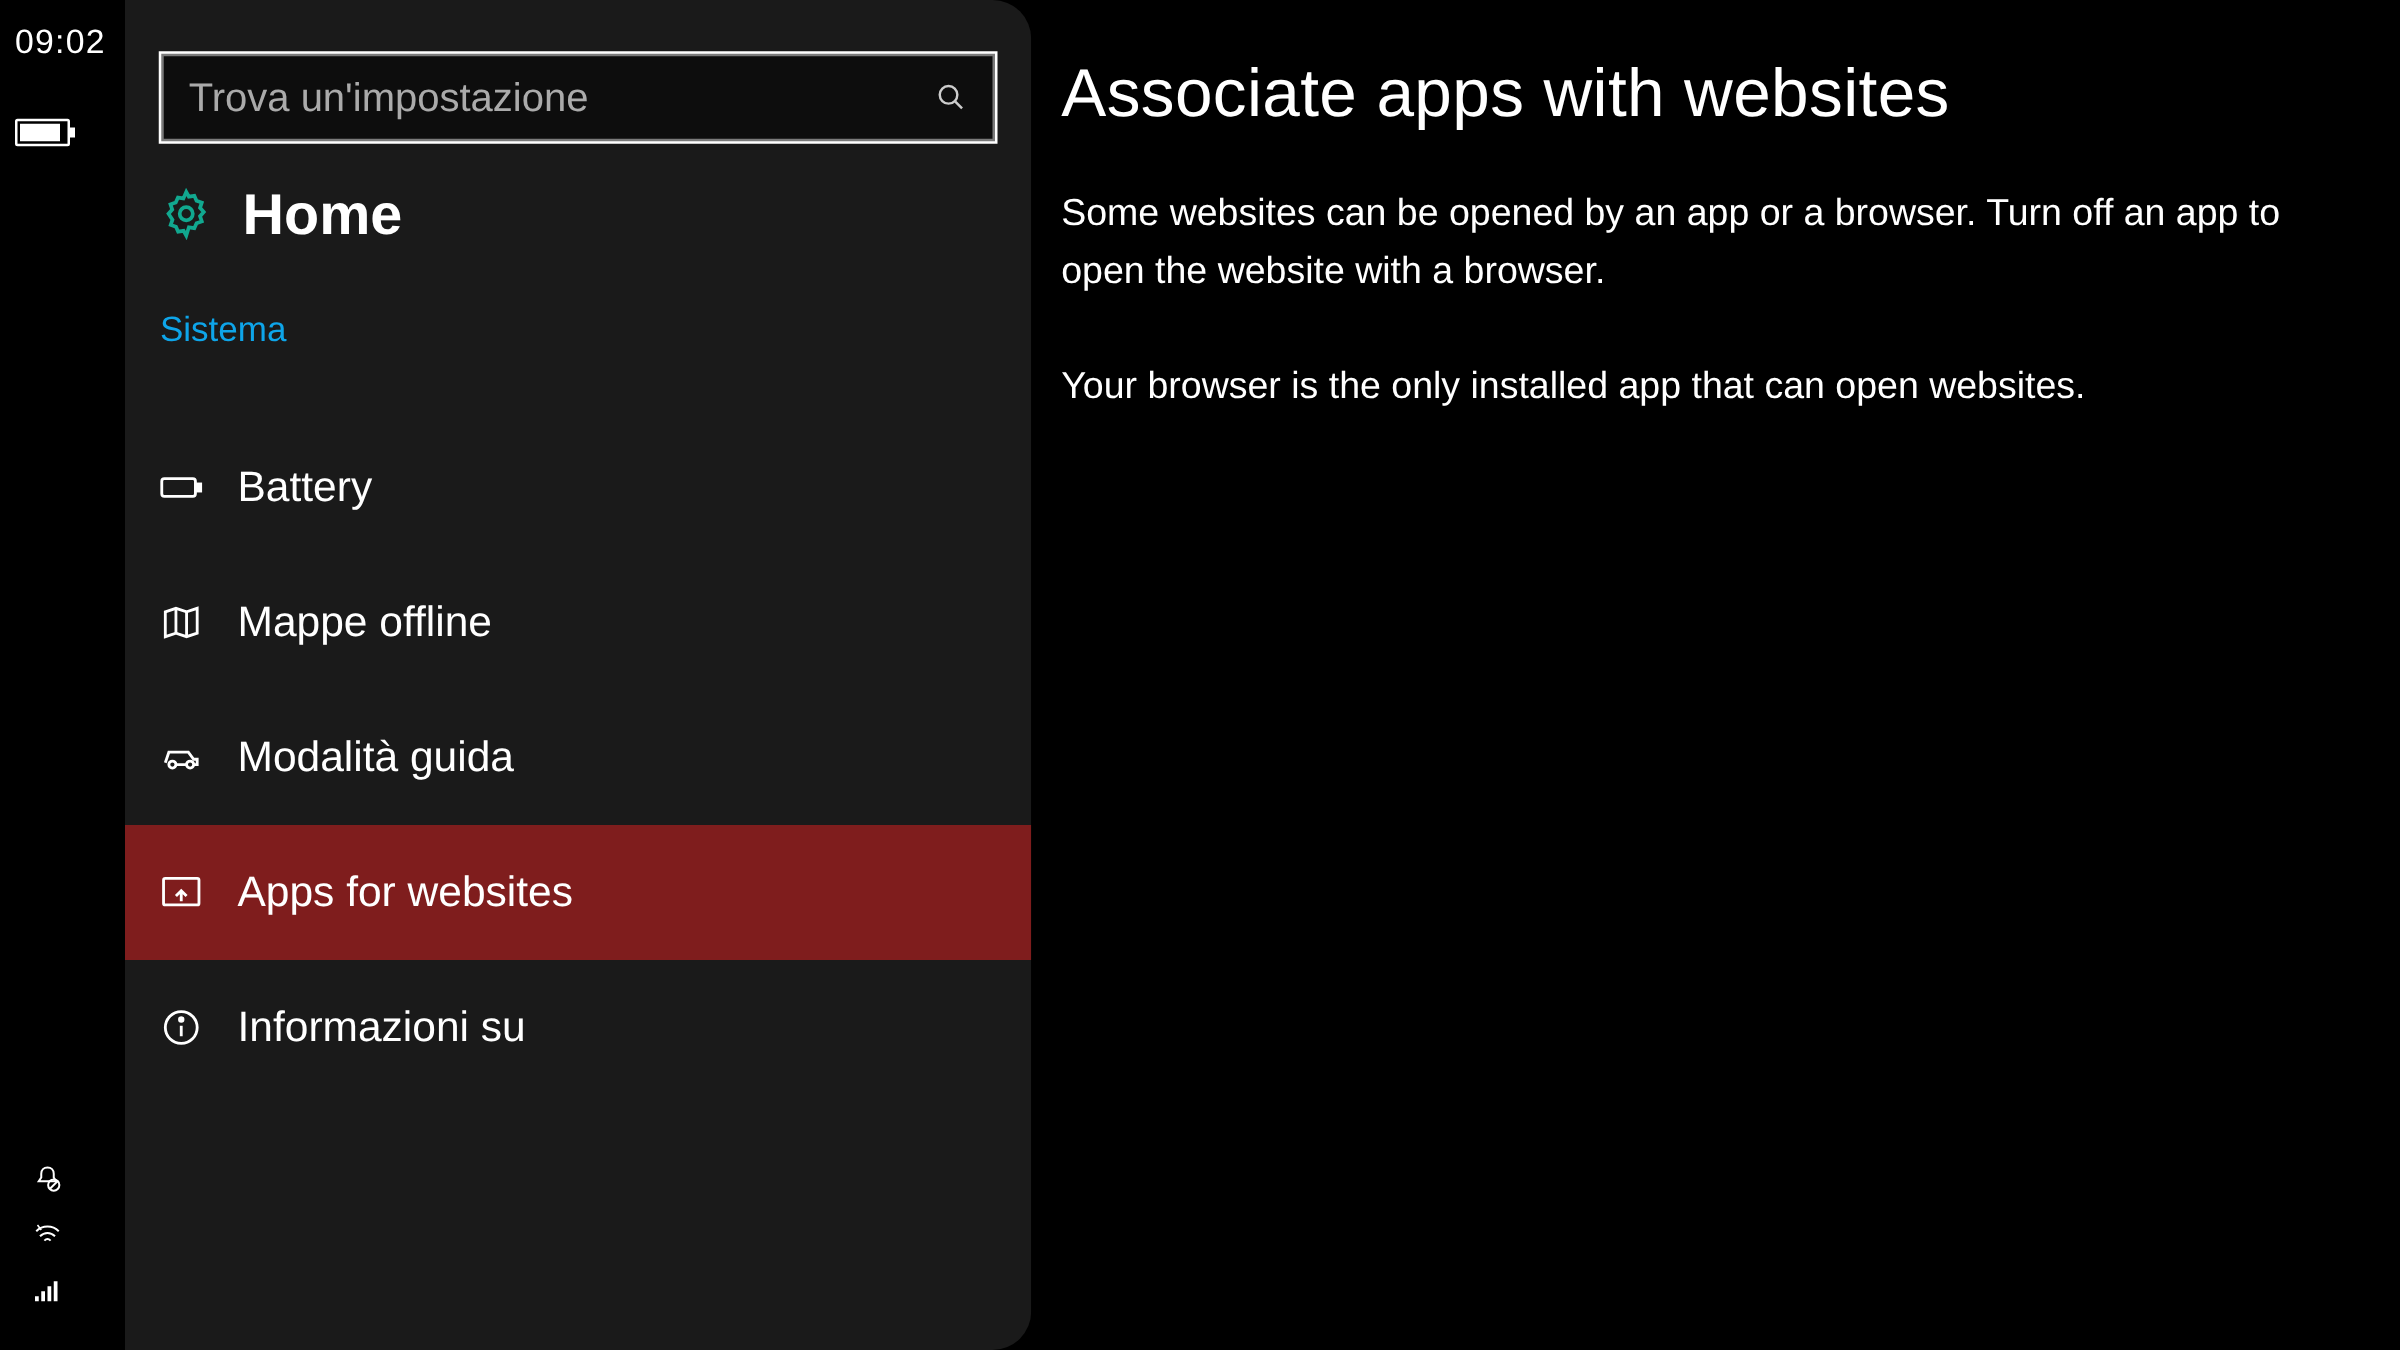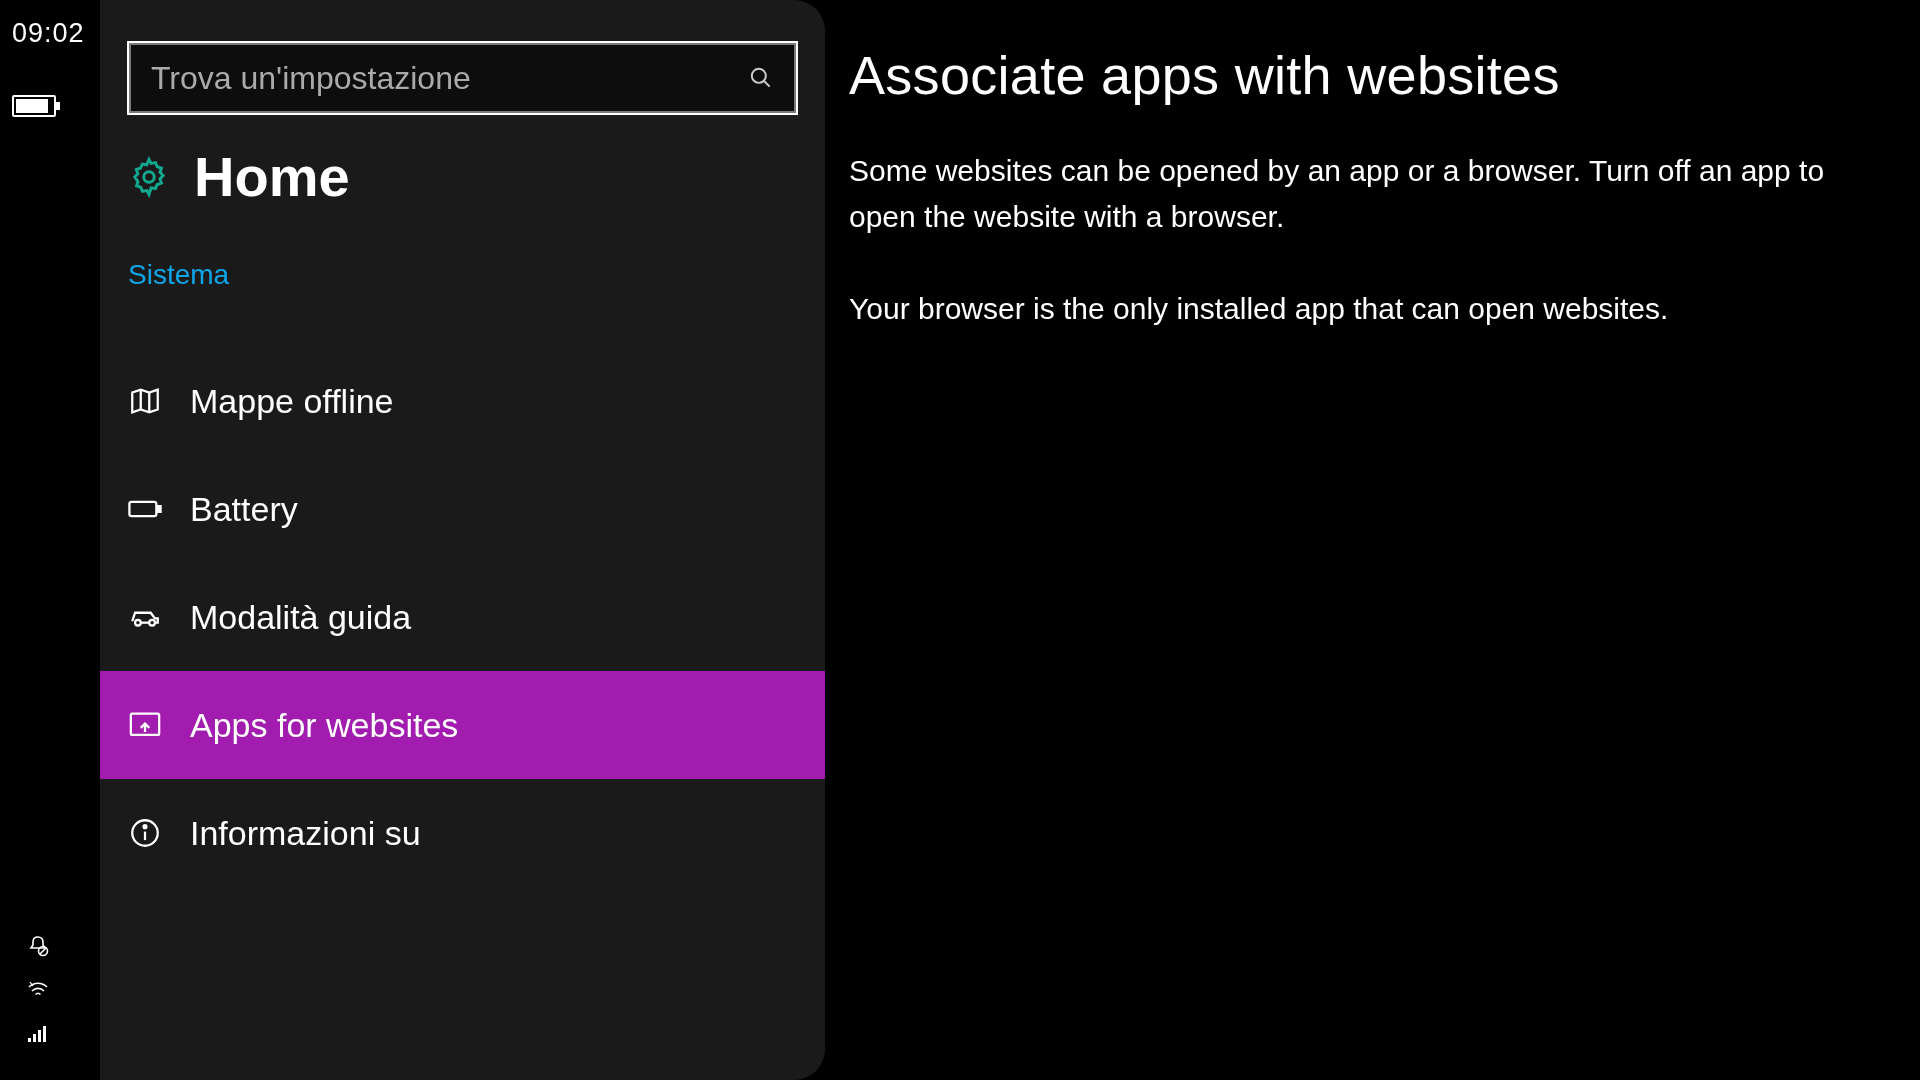--- a/index.html
+++ b/index.html
@@ -84,21 +84,21 @@
     .search-box input::placeholder { color: #aaa; }
     .search-icon { width: 26px; height: 26px; }
 
     .home-row {
       display: flex;
       align-items: center;
       gap: 24px;
       padding: 30px 28px 24px 28px;
     }
     .home-row .gear { width: 42px; height: 42px; }
-    .home-row .label { font-size: 56px; font-weight: 600; }
+    .home-row .label { font-size: 46px; font-weight: 600; }
 
     .section-title {
       font-size: 28px;
       font-weight: 300;
       color: #0ea5e9;
       padding: 26px 28px 28px 28px;
     }
 
     .nav-list { display: flex; flex-direction: column; margin-top: 28px; }
     .nav-item {
@@ -106,21 +106,21 @@
       align-items: center;
       gap: 28px;
       height: 108px;
       padding-left: 28px;
       font-size: 34px;
       font-weight: 350;
       cursor: pointer;
     }
     .nav-item .icon { width: 34px; height: 34px; display: flex; align-items: center; justify-content: center; }
     .nav-item svg { width: 34px; height: 34px; }
-    .nav-item.selected { background: #a21caf; }
+    .nav-item.selected { background: #7f1d1d; }
     .nav-item .label { }
 
     .content {
       flex: 1;
       background: #000;
       padding: 44px 70px 0 24px;
     }
     .content h1 {
       font-size: 54px;
       font-weight: 300;
@@ -192,36 +192,36 @@
     </span>
     <span class="label">Home</span>
   </div>
 
   <div class="section-title">Sistema</div>
 
   <div class="nav-list">
 
     <div class="nav-item">
       <span class="icon">
+        <svg viewBox="0 0 24 14" fill="none" stroke="#fff" stroke-width="1.6">
+          <rect x="1" y="2" width="19" height="10" rx="1.5"></rect>
+          <rect x="21" y="5" width="2" height="4" fill="#fff"></rect>
+        </svg>
+      </span>
+      <span class="label">Battery</span>
+    </div>
+
+    <div class="nav-item">
+      <span class="icon">
         <svg viewBox="0 0 24 24" fill="none" stroke="#fff" stroke-width="1.6">
           <path d="M3 6l6-2 6 2 6-2v14l-6 2-6-2-6 2V6z"></path>
           <path d="M9 4v14M15 6v14"></path>
         </svg>
       </span>
       <span class="label">Mappe offline</span>
-    </div>
-
-    <div class="nav-item">
-      <span class="icon">
-        <svg viewBox="0 0 24 14" fill="none" stroke="#fff" stroke-width="1.6">
-          <rect x="1" y="2" width="19" height="10" rx="1.5"></rect>
-          <rect x="21" y="5" width="2" height="4" fill="#fff"></rect>
-        </svg>
-      </span>
-      <span class="label">Battery</span>
     </div>
 
     <div class="nav-item">
       <span class="icon">
         <svg viewBox="0 0 24 16" fill="none" stroke="#fff" stroke-width="1.6">
           <path d="M3 11l2-6h11l3 4h2v3h-2"></path>
           <circle cx="7" cy="12" r="2"></circle>
           <circle cx="17" cy="12" r="2"></circle>
           <path d="M9 12h6"></path>
         </svg>

